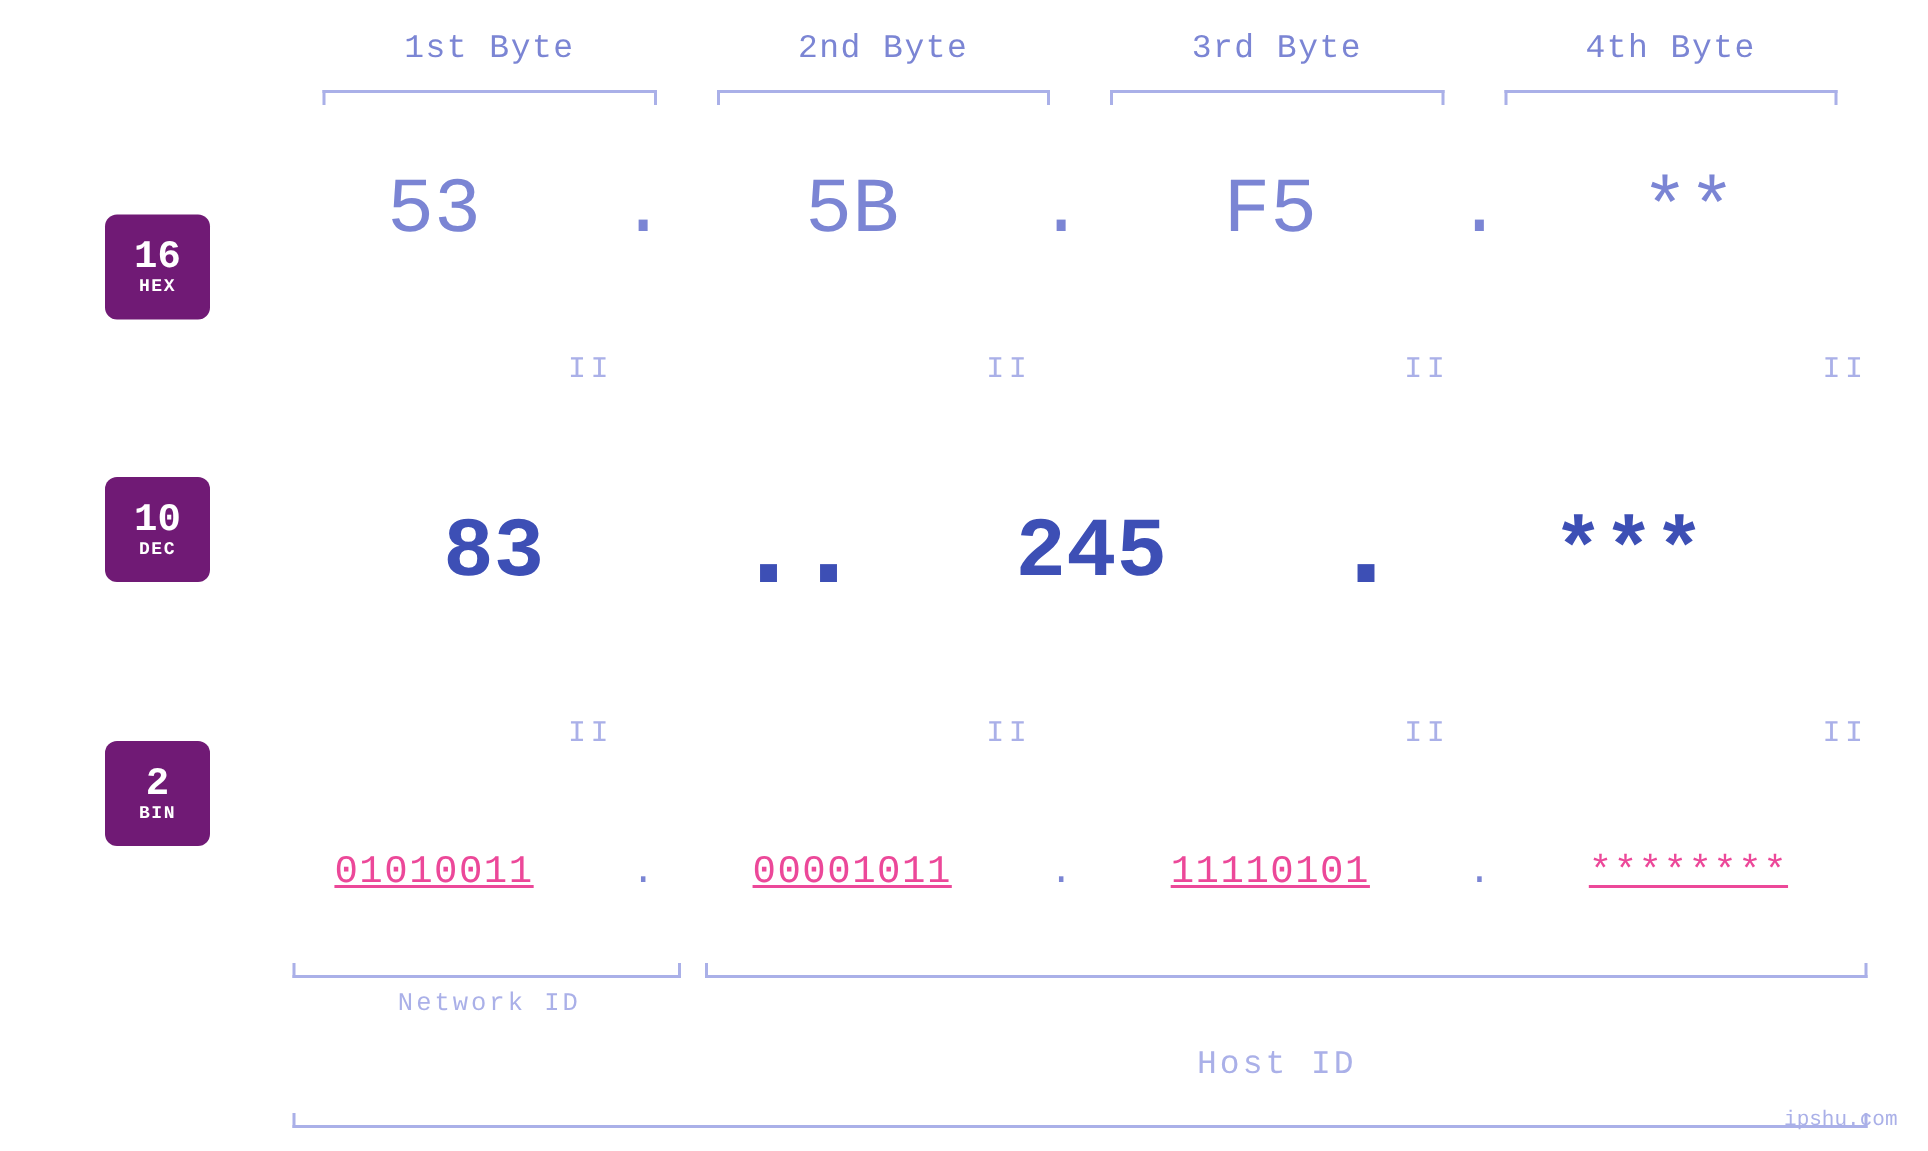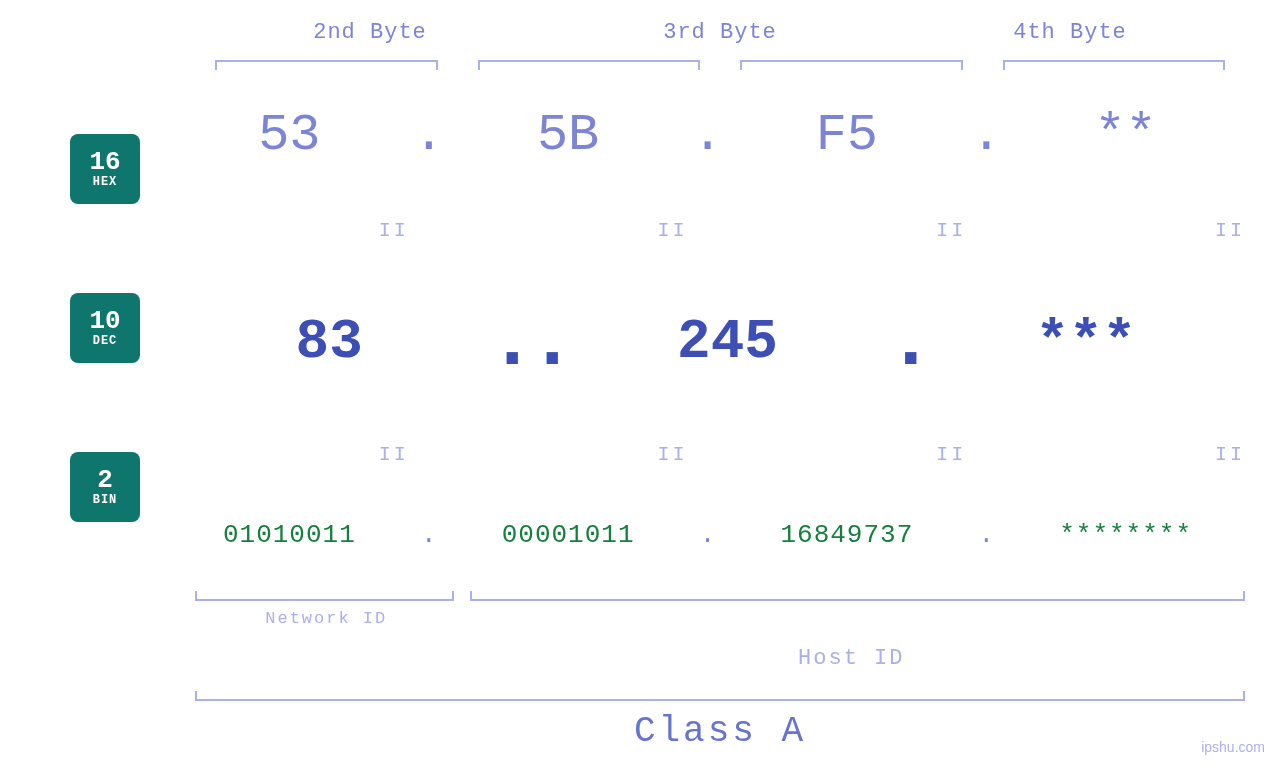--- a/index.html
+++ b/index.html
@@ -100,21 +100,21 @@
       display: flex;
       flex-direction: column;
       justify-content: space-around;
       align-items: center;
       padding: 10px 0;
     }
 
     .badge {
       width: 70px;
       height: 70px;
-      background: #0f766e;
+      background: #701a75;
       border-radius: 8px;
       display: flex;
       flex-direction: column;
       align-items: center;
       justify-content: center;
       color: white;
     }
 
     .badge-num {
       font-size: 26px;
@@ -200,23 +200,24 @@
 
     .dec-row .dot-sep span {
       font-size: 80px;
       font-weight: bold;
       color: #3d4fb5;
     }
 
     
     .bin-row .cell-val {
       font-size: 26px;
-      color: #15803d;
+      color: #ec4899;
       font-family: 'Courier New', Courier, monospace;
       letter-spacing: 1px;
+      text-decoration: underline;
     }
 
     .bin-row .dot-sep span {
       font-size: 26px;
       color: #7b85d4;
     }
 
     
     .bottom-area {
       width: 100%;
@@ -305,29 +306,30 @@
       letter-spacing: 3px;
       margin-top: 10px;
     }
 
     .watermark {
       position: absolute;
       bottom: 12px;
       right: 20px;
       font-size: 14px;
       color: #aab0e8;
-      font-family: Liberation Sans, sans-serif;
+      font-family: Liberation Mono, monospace;
     }
   </style>
 </head>
 <body>
 
 <div class="main-container">
 
   <div class="byte-headers">
+    <div class="byte-header">1st Byte</div>
     <div class="byte-header">2nd Byte</div>
     <div class="byte-header">3rd Byte</div>
     <div class="byte-header">4th Byte</div>
   </div>
 
   <div class="bracket-top-row">
     <div class="bracket-top">
       <div class="right-vert"></div>
     </div>
     <div class="bracket-top">
@@ -448,21 +450,21 @@
         <div class="dot-sep">
           <span style="font-size:26px;color:#7b85d4;">.</span>
         </div>
         <div class="cell">
           <span class="cell-val">00001011</span>
         </div>
         <div class="dot-sep">
           <span style="font-size:26px;color:#7b85d4;">.</span>
         </div>
         <div class="cell">
-          <span class="cell-val">16849737</span>
+          <span class="cell-val">11110101</span>
         </div>
         <div class="dot-sep">
           <span style="font-size:26px;color:#7b85d4;">.</span>
         </div>
         <div class="cell">
           <span class="cell-val">********</span>
         </div>
       </div>
 
     </div>
@@ -486,18 +488,17 @@
     <div class="labels-row">
       <div class="network-label">Network ID</div>
       <div class="host-label">Host ID</div>
     </div>
   </div>
 
   <div class="class-row">
     <div class="class-bracket">
       <div class="right-vert"></div>
     </div>
-    <div class="class-label-row">Class A</div>
   </div>
 
   <div class="watermark">ipshu.com</div>
 
 </div>
 
 </body></html>

